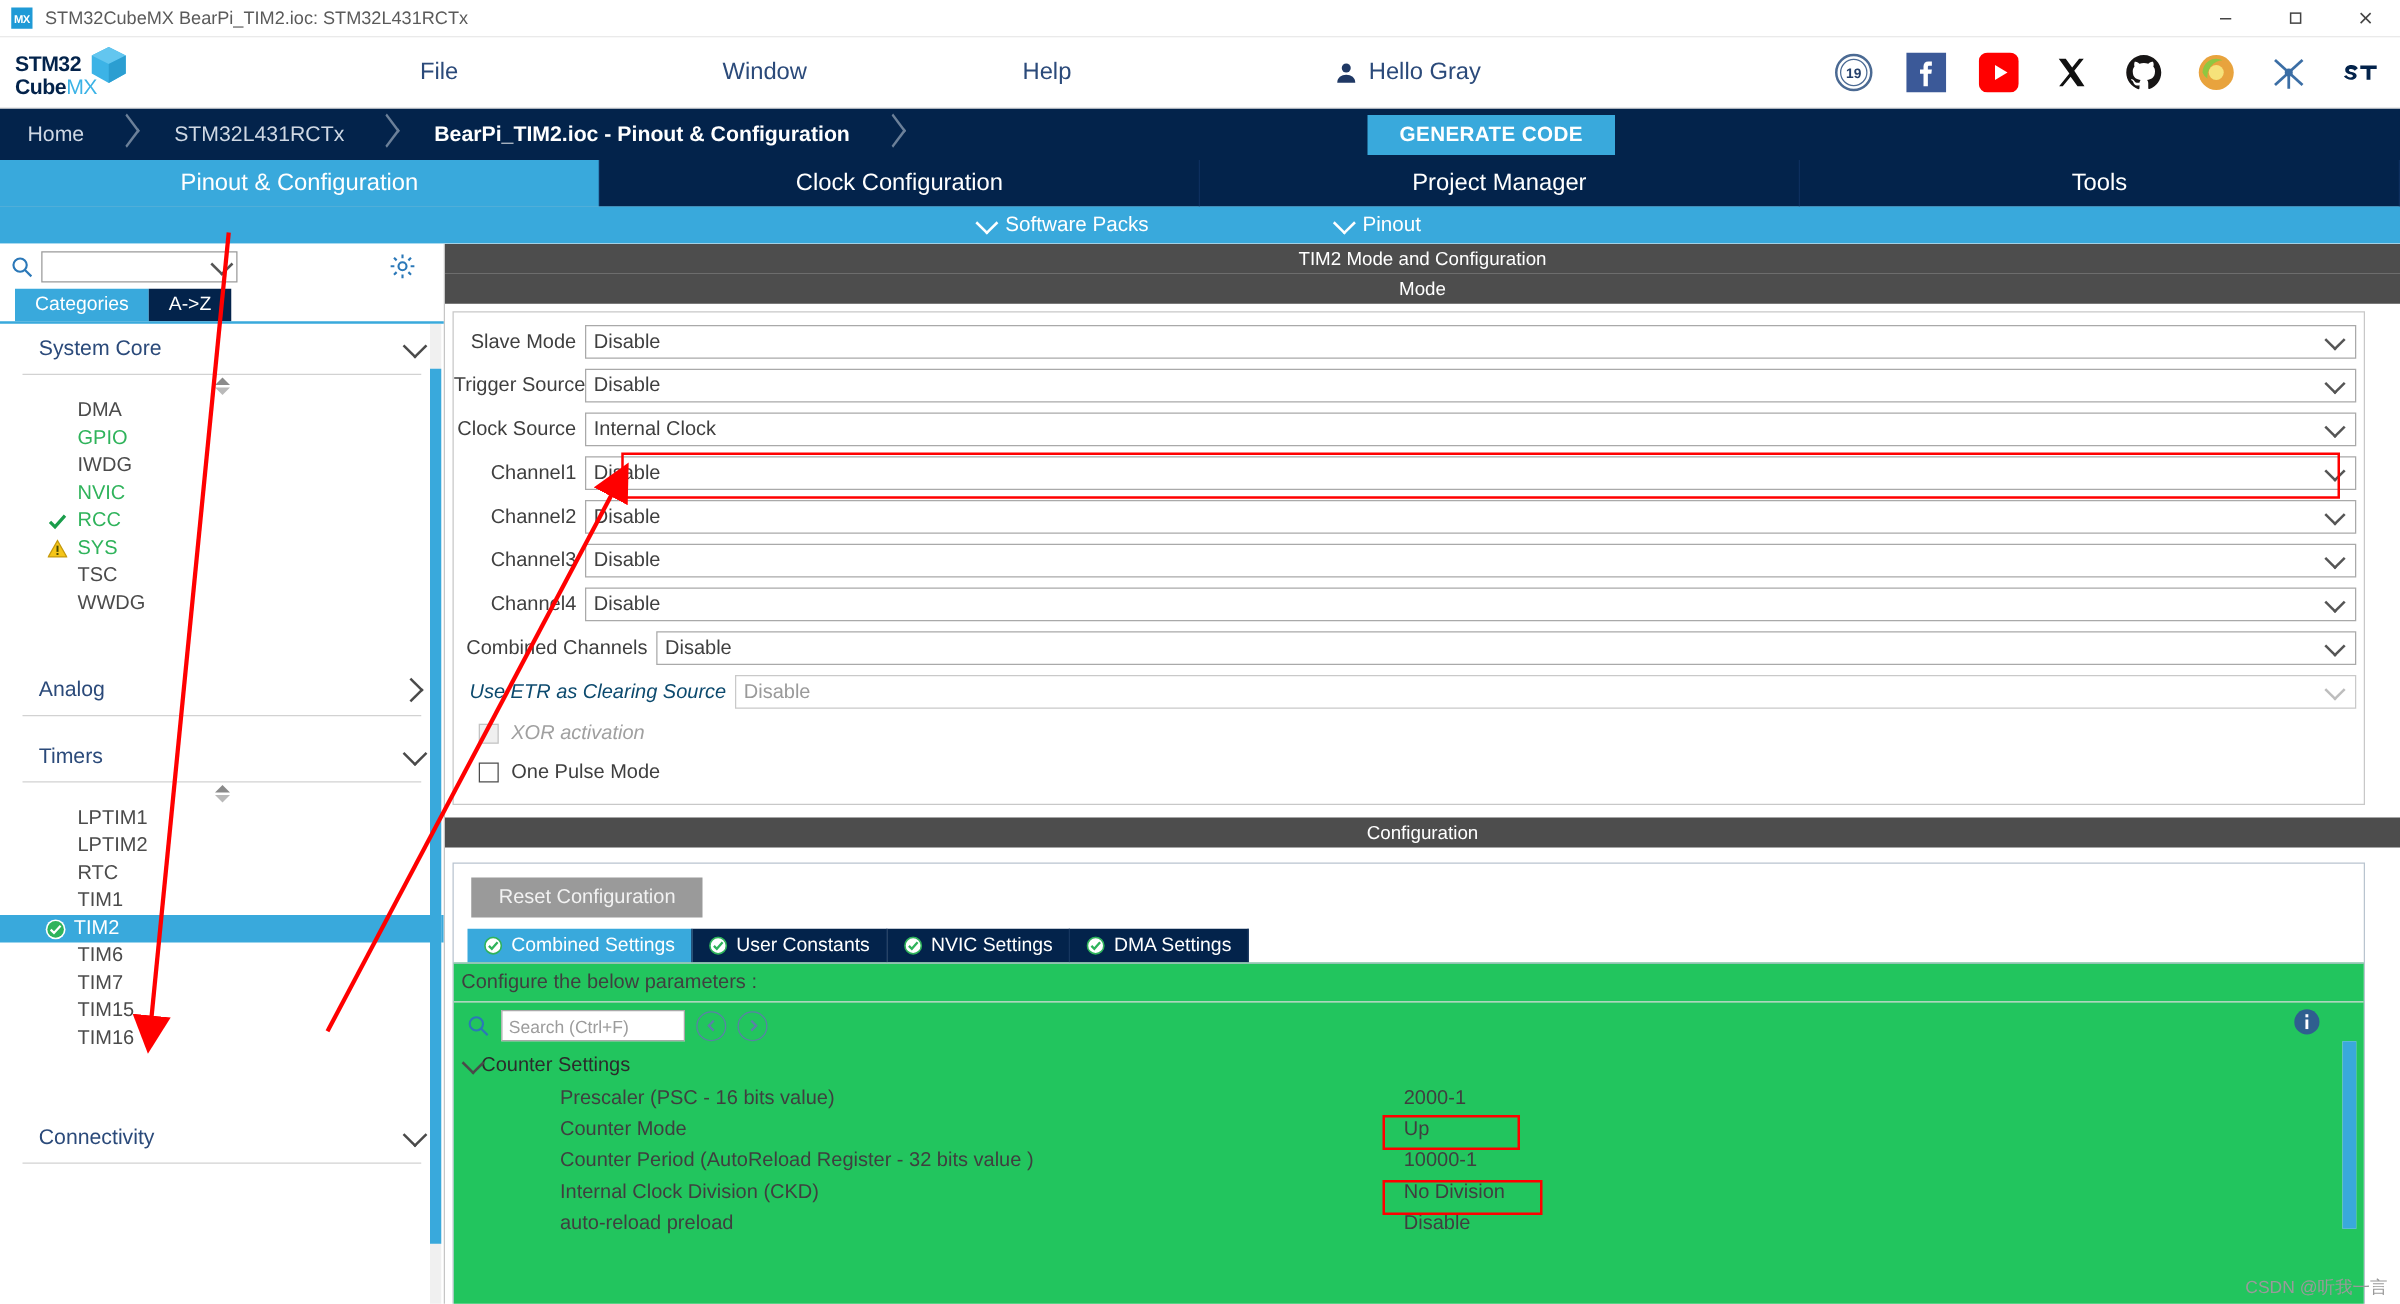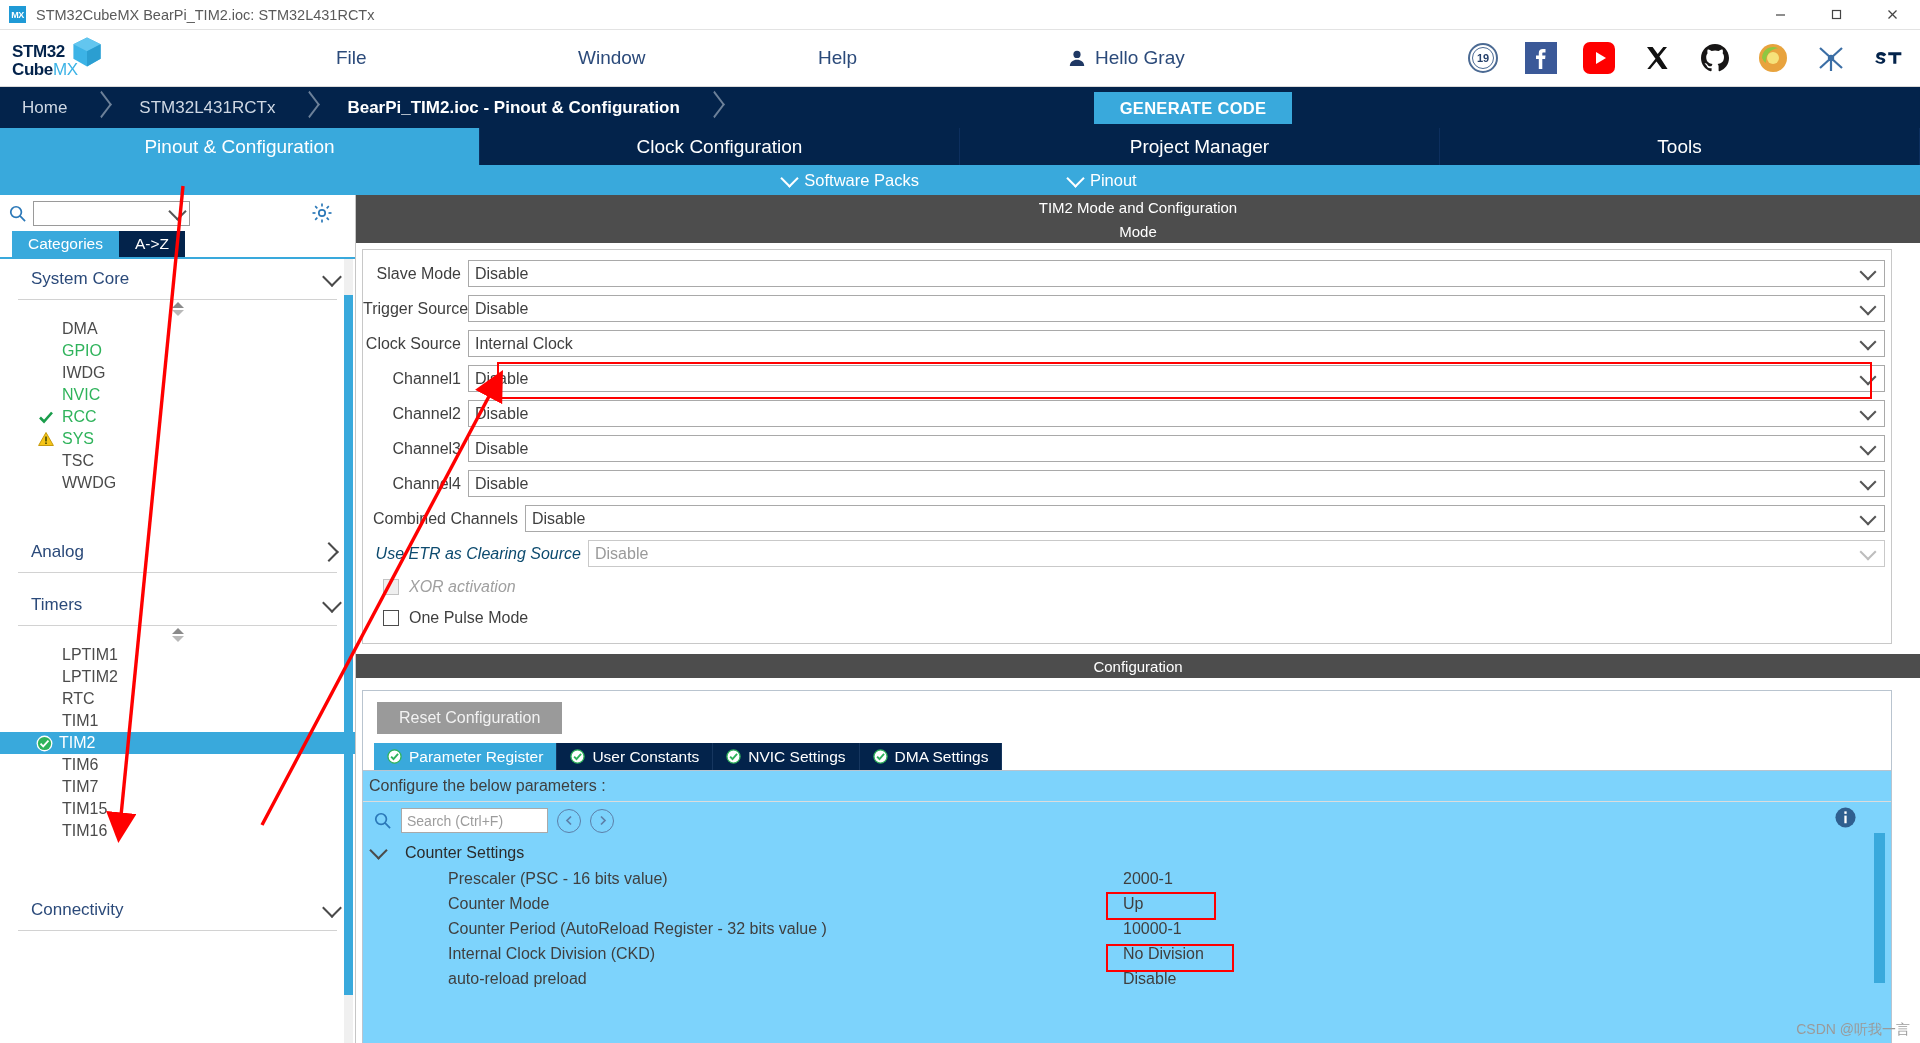--- a/index.html
+++ b/index.html
@@ -136,30 +136,30 @@
   .cfgouter{margin:12px 28px 0 6px;border:1px solid #b9c4cf;background:#ffffff;flex:1;display:flex;flex-direction:column;min-height:0;}
   .resetrow{padding:11px 0 9px 14px;}
   .resetbtn{display:inline-flex;align-items:center;justify-content:center;
             height:32px;padding:0 22px;background:#9a9a9a;color:#f2f2f2;font-size:16px;cursor:pointer;}
   .cfgtabs{display:flex;height:27px;padding-left:11px;}
   .cfgtab{display:flex;align-items:center;gap:7px;padding:0 13px;font-size:15.5px;color:#fff;
           background:#03234b;border-right:1px solid #16365f;cursor:pointer;}
   .cfgtab.sel{background:#39a9dc;}
   .tickicon{width:15px;height:15px;flex:none;}
 
-  .cfgbody{flex:1;border-top:1px solid #b9c4cf;background:#7dd3fc;position:relative;min-height:0;overflow:hidden;}
+  .cfgbody{flex:1;border-top:1px solid #b9c4cf;background:#22c55e;position:relative;min-height:0;overflow:hidden;}
   .cfghint{font-size:16px;color:#3f3f3f;padding:6px 0 6px 6px;border-bottom:1px solid #dcdcdc;}
   .searchrow2{display:flex;align-items:center;gap:9px;padding:6px 0 6px 10px;position:relative;}
   .sbox2{width:140px;height:23px;border:1px solid #a9a9a9;background:#fff;display:flex;align-items:center;
          padding-left:5px;font-size:14px;color:#9c9c9c;}
   .navbtn{width:22px;height:22px;border-radius:50%;border:1.6px solid #5c7fa8;display:flex;
           align-items:center;justify-content:center;cursor:pointer;}
   .info-i{position:absolute;right:34px;top:4px;width:23px;height:23px;cursor:pointer;}
 
-  .sectrow{display:flex;align-items:center;gap:20px;padding-left:9px;height:27px;font-size:16px;color:#2b2b2b;cursor:pointer;}
+  .sectrow{display:flex;align-items:center;gap:0;padding-left:9px;height:27px;font-size:16px;color:#2b2b2b;cursor:pointer;}
   .sectchev{width:11px;height:11px;border-left:2px solid #4a4a4a;border-bottom:2px solid #4a4a4a;
             transform:rotate(-45deg);margin-bottom:4px;}
 
   .prow{display:flex;align-items:center;height:25px;font-size:16px;color:#3f3f3f;}
   .pname{width:760px;padding-left:85px;box-sizing:border-box;}
   .pval{flex:1;padding-left:0;position:relative;}
 
   .rscroll{position:absolute;right:6px;width:11px;background:#f1f1f1;}
   .rscroll .thumb{position:absolute;left:0;width:11px;background:#39a9dc;}
 
@@ -539,21 +539,21 @@
         <div class="resetrow">
           <div class="resetbtn">Reset Configuration</div>
         </div>
 
         <div class="cfgtabs">
           <div class="cfgtab sel">
             <svg class="tickicon" viewBox="0 0 16 16">
               <circle cx="8" cy="8" r="7" fill="#ffffff" stroke="#2fb35b" stroke-width="1.4"></circle>
               <path d="M4.4 8.2 L6.9 10.7 L11.8 5.2" fill="none" stroke="#2fb35b" stroke-width="2"></path>
             </svg>
-            <span>Parameter Register</span>
+            <span>Combined Settings</span>
           </div>
           <div class="cfgtab">
             <svg class="tickicon" viewBox="0 0 16 16">
               <circle cx="8" cy="8" r="7" fill="#ffffff" stroke="#2fb35b" stroke-width="1.4"></circle>
               <path d="M4.4 8.2 L6.9 10.7 L11.8 5.2" fill="none" stroke="#2fb35b" stroke-width="2"></path>
             </svg>
             <span>User Constants</span>
           </div>
           <div class="cfgtab">
             <svg class="tickicon" viewBox="0 0 16 16">

